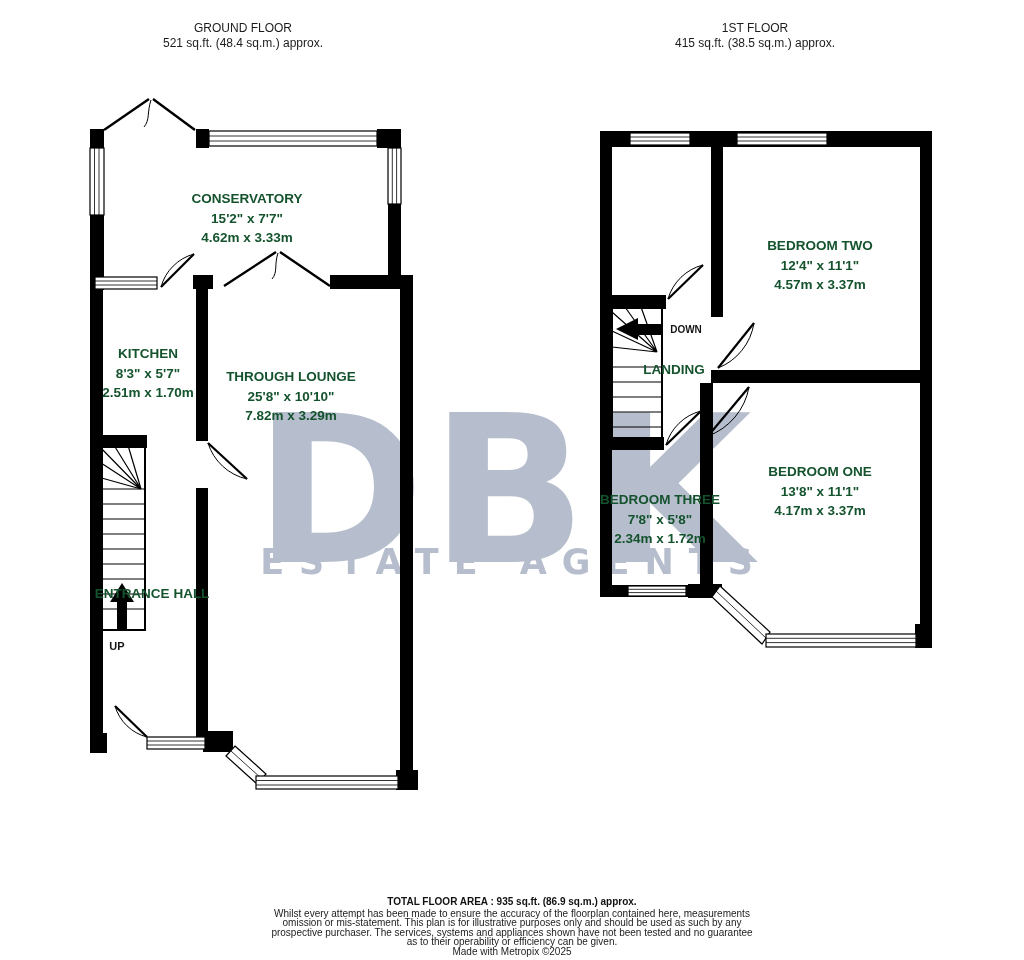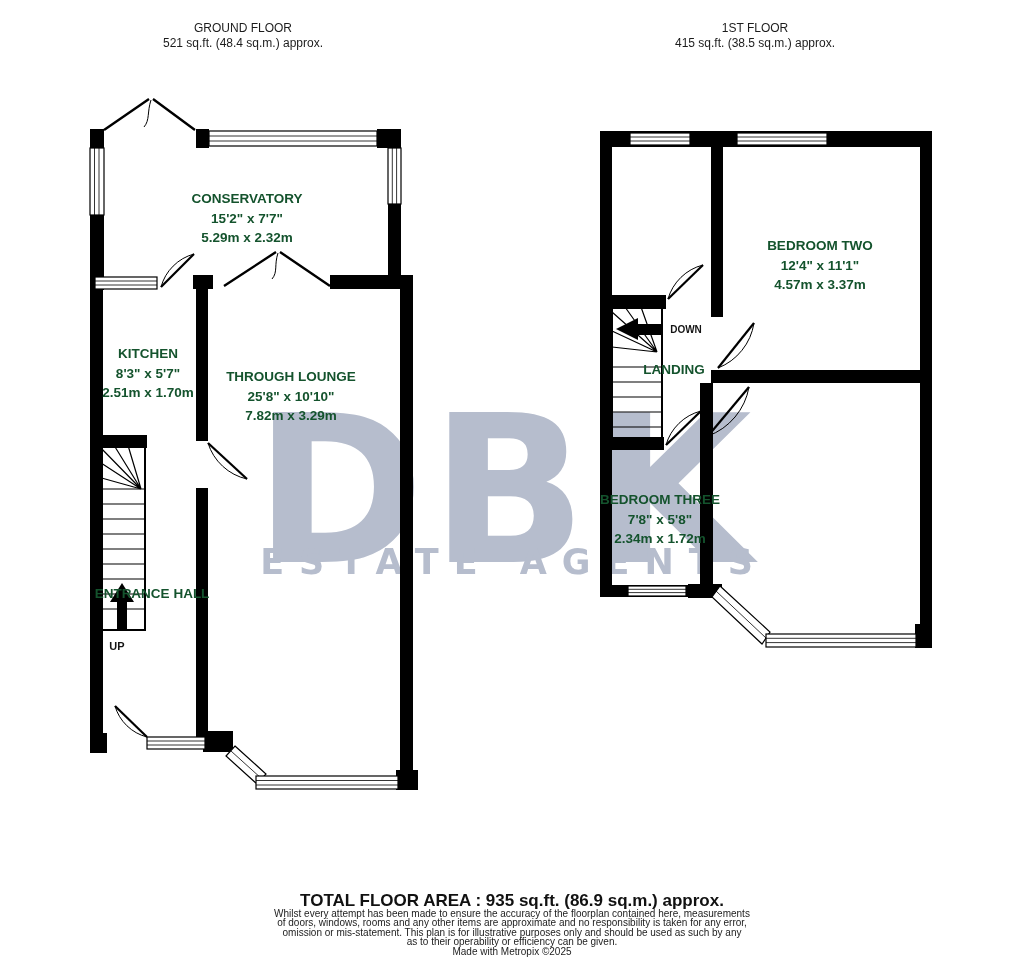--- a/index.html
+++ b/index.html
@@ -30,21 +30,21 @@
     position:absolute;transform:translate(-50%,-50%);text-align:center;
     font-weight:bold;font-size:13.5px;line-height:19.5px;color:#14532d;white-space:nowrap;
   }
   .room-label.single{font-size:13.5px;}
   .small-label{
     position:absolute;transform:translate(-50%,-50%);
     font-weight:600;font-size:11px;color:#141414;white-space:nowrap;
   }
   .footer-total{
     position:absolute;left:512px;top:901px;transform:translate(-50%,-50%);
-    font-weight:bold;font-size:17px;color:#111;white-space:nowrap;
+    font-weight:bold;font-size:10px;color:#111;white-space:nowrap;
   }
   .footer-disclaimer{
     position:absolute;left:512px;top:933px;transform:translate(-50%,-50%);
     width:560px;text-align:center;font-size:10px;line-height:9.4px;color:#222;
   }
 </style>
 </head>
 <body>
 
 <div class="layer" id="watermark">
@@ -174,21 +174,21 @@
     <div>521 sq.ft. (48.4 sq.m.) approx.</div>
   </div>
   <div class="floor-header" style="left:755px;top:21px;">
     <div>1ST FLOOR</div>
     <div>415 sq.ft. (38.5 sq.m.) approx.</div>
   </div>
 
   <div class="room-label" style="left:247px;top:218px;">
     <div>CONSERVATORY</div>
     <div>15'2" x 7'7"</div>
-    <div>5.29m x 2.32m</div>
+    <div>4.62m x 3.33m</div>
   </div>
 
   <div class="room-label" style="left:148px;top:373px;">
     <div>KITCHEN</div>
     <div>8'3" x 5'7"</div>
     <div>2.51m x 1.70m</div>
   </div>
 
   <div class="room-label" style="left:291px;top:396px;">
     <div>THROUGH LOUNGE</div>
@@ -214,24 +214,29 @@
   </div>
 
   <div class="small-label" style="left:686px;top:329px;font-size:10px;">DOWN</div>
 
   <div class="room-label" style="left:660px;top:519px;">
     <div>BEDROOM THREE</div>
     <div>7'8" x 5'8"</div>
     <div>2.34m x 1.72m</div>
   </div>
 
+  <div class="room-label" style="left:820px;top:491px;">
+    <div>BEDROOM ONE</div>
+    <div>13'8" x 11'1"</div>
+    <div>4.17m x 3.37m</div>
+  </div>
 
   <div class="footer-total">TOTAL FLOOR AREA : 935 sq.ft. (86.9 sq.m.) approx.</div>
 
   <div class="footer-disclaimer">
     <div>Whilst every attempt has been made to ensure the accuracy of the floorplan contained here, measurements</div>
-    <div>of doors, windows, rooms and any other items are approximate and no responsibility is taken for any error,</div>
     <div>omission or mis-statement. This plan is for illustrative purposes only and should be used as such by any</div>
+    <div>prospective purchaser. The services, systems and appliances shown have not been tested and no guarantee</div>
     <div>as to their operability or efficiency can be given.</div>
     <div>Made with Metropix ©2025</div>
   </div>
 
 </div>
 
 </body></html>

